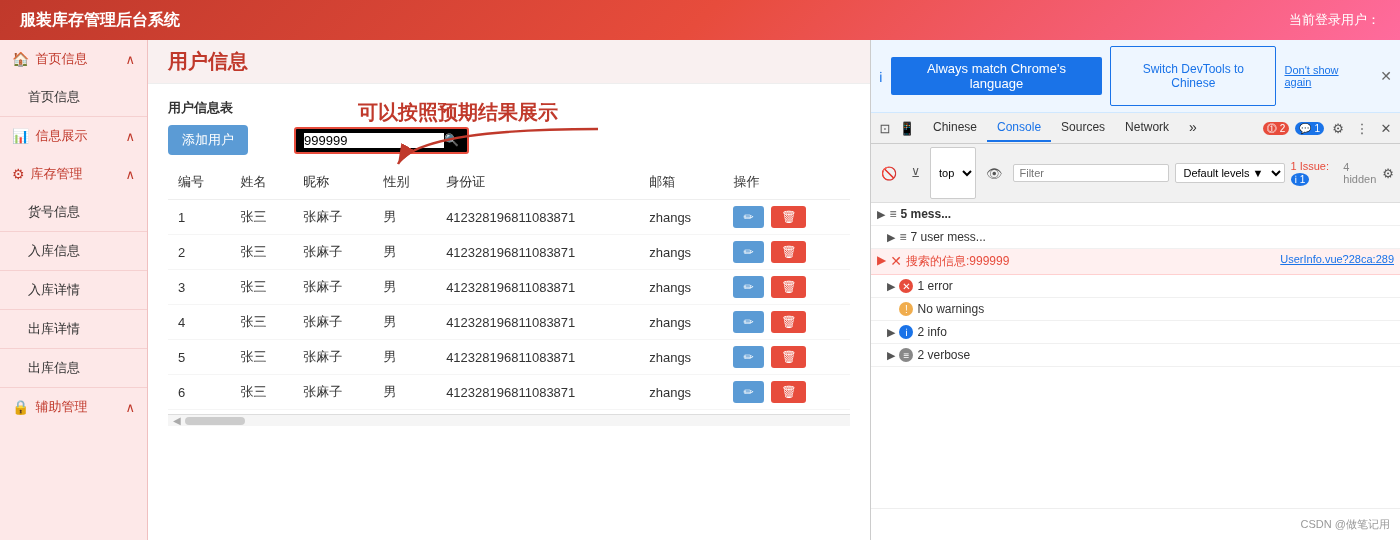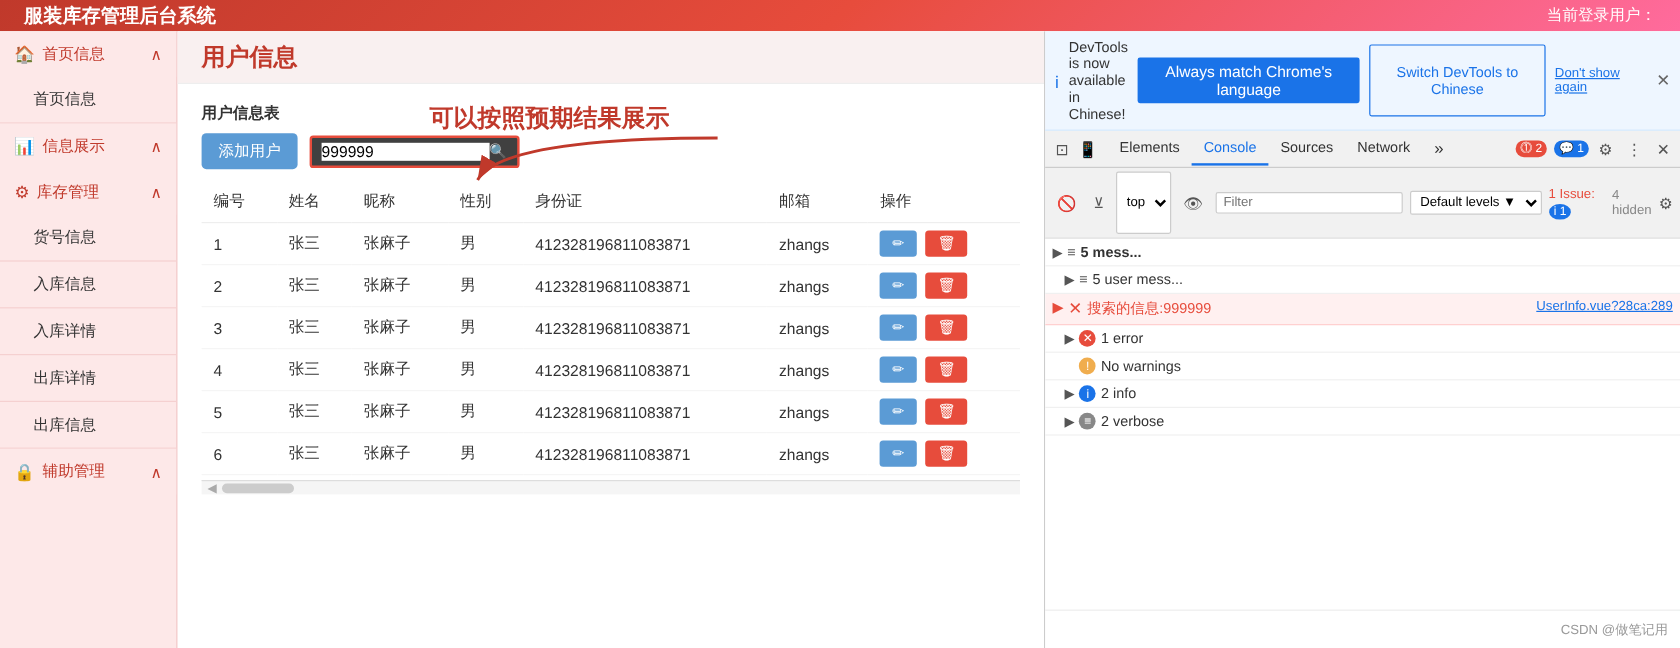--- a/index.html
+++ b/index.html
@@ -2,21 +2,21 @@
 <html><head>
   <meta charset="utf-8">
   <style>
     * { margin: 0; padding: 0; box-sizing: border-box; }
     body { font-family: 'Microsoft YaHei', Arial, sans-serif; font-size: 13px; display: flex; flex-direction: column; width: 1400px; height: 540px; overflow: hidden; }
 
     
     .app-header {
       display: flex; align-items: center; justify-content: space-between;
       background: linear-gradient(135deg, #c0392b 0%, #e74c3c 50%, #ff6b9d 100%);
-      height: 26px; padding: 0 20px; flex-shrink: 0;
+      height: 40px; padding: 0 20px; flex-shrink: 0;
     }
     .app-title { color: white; font-size: 16px; font-weight: bold; }
     .app-user { color: white; font-size: 13px; }
 
     
     .main-layout { display: flex; flex: 1; overflow: hidden; }
 
     
     .sidebar {
       width: 148px; background: #fde8e8; flex-shrink: 0;
@@ -58,21 +58,22 @@
     .table-section-title { font-size: 13px; color: #333; margin-bottom: 8px; font-weight: bold; }
 
     .table-toolbar { display: flex; align-items: center; gap: 10px; margin-bottom: 10px; }
     .btn-add {
       background: #5b9bd5; color: white; border: none;
       padding: 6px 14px; border-radius: 4px; cursor: pointer; font-size: 13px;
     }
     .search-box {
       display: flex; align-items: center;
       border: 2px solid #e74c3c; border-radius: 3px; padding: 4px 8px;
-      background: #404040;
+      background: #000000;
+      margin-left: 36px;
     }
     .search-box input {
       border: none; outline: none; font-size: 13px; width: 140px;
     }
     .search-icon { color: #999; font-size: 12px; }
 
     
     table { width: 100%; border-collapse: collapse; font-size: 13px; }
     thead th {
       text-align: left; padding: 8px 10px;
@@ -378,33 +379,32 @@
         <div class="scroll-thumb"></div>
       </div>
 
     </div>
   </div>
 
   <div class="devtools-panel">
 
     <div class="devtools-notif">
       <span class="notif-icon">ℹ</span>
-      <span class="notif-text">DevTools is now available in Chinese!</span>
       <button class="notif-btn-blue">Always match Chrome's language</button>
       <button class="notif-btn-outline">Switch DevTools to Chinese</button>
       <span class="notif-dont-show">Don't show again</span>
       <span class="notif-close">✕</span>
     </div>
 
     <div class="devtools-tabs">
       <span style="display:flex;gap:2px;margin-right:6px;">
         <span class="dt-icon">⊡</span>
         <span class="dt-icon">📱</span>
       </span>
-      <span class="devtools-tab">Elements</span>
+      <span class="devtools-tab">Chinese</span>
       <span class="devtools-tab active">Console</span>
       <span class="devtools-tab">Sources</span>
       <span class="devtools-tab">Network</span>
       <span class="devtools-tab" style="font-size:14px;">»</span>
       <div class="devtools-tab-icons">
         <span class="dt-badge">⓵ 2</span>
         <span class="dt-badge-blue">💬 1</span>
         <span class="dt-icon">⚙</span>
         <span class="dt-icon">⋮</span>
         <span class="dt-icon">✕</span>
@@ -431,21 +431,21 @@
 
       <div class="console-group">
         <span class="console-expand">▶</span>
         <span class="console-icon-list">≡</span>
         <span class="console-text bold">5 mess...</span>
       </div>
 
       <div class="console-group" style="padding-left:16px;">
         <span class="console-expand">▶</span>
         <span class="console-icon-list">≡</span>
-        <span class="console-text">5 user mess...</span>
+        <span class="console-text">7 user mess...</span>
       </div>
 
       <div class="console-error-row">
         <span style="margin-right:4px;color:#e74c3c;">▶</span>
         <span style="color:#e74c3c;margin-right:4px;font-size:14px;">✕</span>
         <span style="color:#e74c3c;font-size:12px;">搜索的信息:999999</span>
         <span class="console-error-link">UserInfo.vue?28ca:289</span>
       </div>
 
       <div class="console-group" style="padding-left:16px;">

